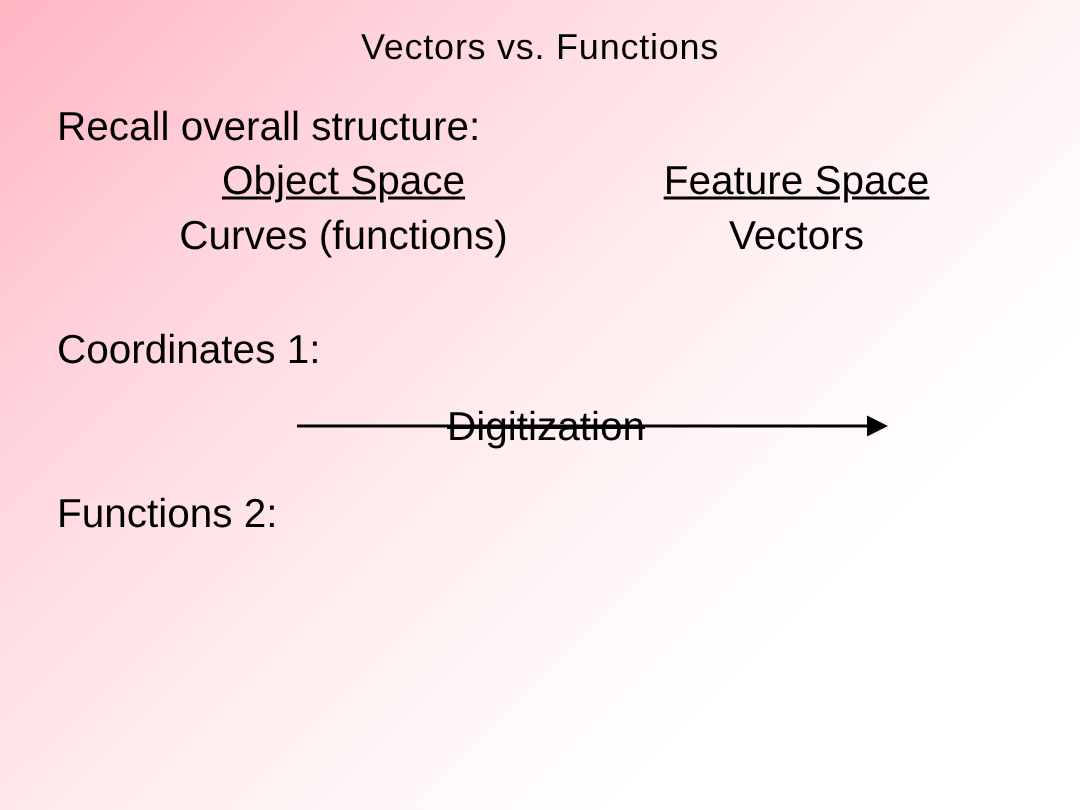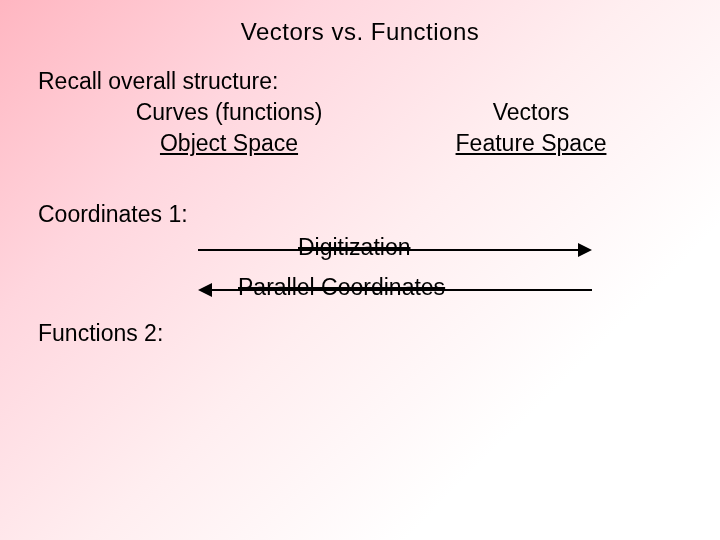--- a/index.html
+++ b/index.html
@@ -13,21 +13,21 @@
     position: relative;
   }
   .title {
     font-size: 24px;
     text-align: center;
     padding-top: 18px;
     letter-spacing: 0.5px;
   }
   .content {
     padding: 20px 38px 0 38px;
-    font-size: 23px;
+    font-size: 27px;
     line-height: 1.35;
   }
   .structure-row {
     display: flex;
   }
   .col-left {
     width: 320px;
     text-align: center;
   }
   .col-right {
@@ -45,21 +45,21 @@
   }
   .gap-sm {
     height: 6px;
   }
   .strike {
     text-decoration: line-through;
   }
   .arrow-row {
     position: relative;
     height: 38px;
-    margin: 2px 0;
+    margin: 14px 0;
   }
   .arrow-label {
     position: absolute;
     top: 0;
     white-space: nowrap;
     z-index: 2;
   }
   .arrow-line {
     position: absolute;
     top: 17px;
@@ -89,43 +89,38 @@
 </head>
 <body>
 
 <div class="title">Vectors vs. Functions</div>
 
 <div class="content">
 
   <div>Recall overall structure:</div>
 
   <div class="structure-row indent">
-    <div class="col-left">Curves (functions)</div>
-    <div class="col-right">Vectors</div>
+    <div class="col-left underline">Object Space</div>
+    <div class="col-right underline">Feature Space</div>
   </div>
 
   <div class="structure-row indent">
-    <div class="col-left underline">Object Space</div>
-    <div class="col-right underline">Feature Space</div>
+    <div class="col-left">Curves (functions)</div>
+    <div class="col-right">Vectors</div>
   </div>
 
   <div class="gap"></div>
 
   <div>Coordinates 1:</div>
 
   <div class="arrow-row">
     <div class="arrow-line" style="left:160px; width:380px;"></div>
     <div class="arrow-head-right" style="left:540px;"></div>
     <span class="arrow-label strike" style="left:260px;">Digitization</span>
   </div>
 
-  <div class="arrow-row">
-    <div class="arrow-line" style="left:174px; width:380px;"></div>
-    <div class="arrow-head-left" style="left:160px;"></div>
-    <span class="arrow-label strike" style="left:200px;">Parallel Coordinates</span>
-  </div>
 
   <div class="gap-sm"></div>
 
   <div>Functions 2:</div>
 
 
 </div>
 
 </body></html>

